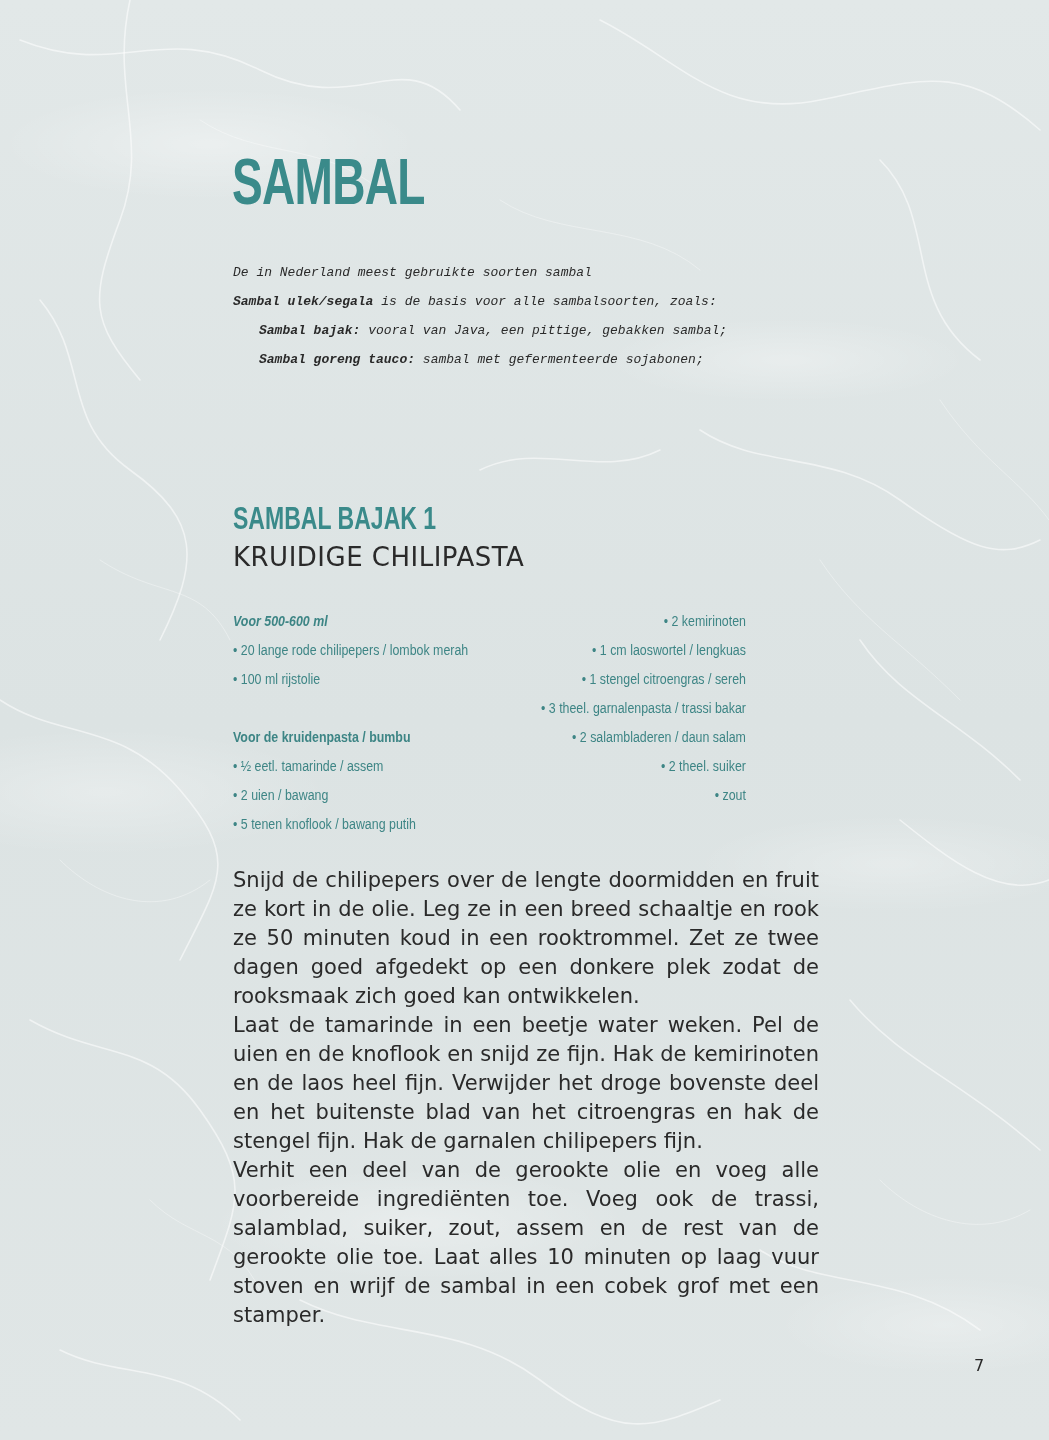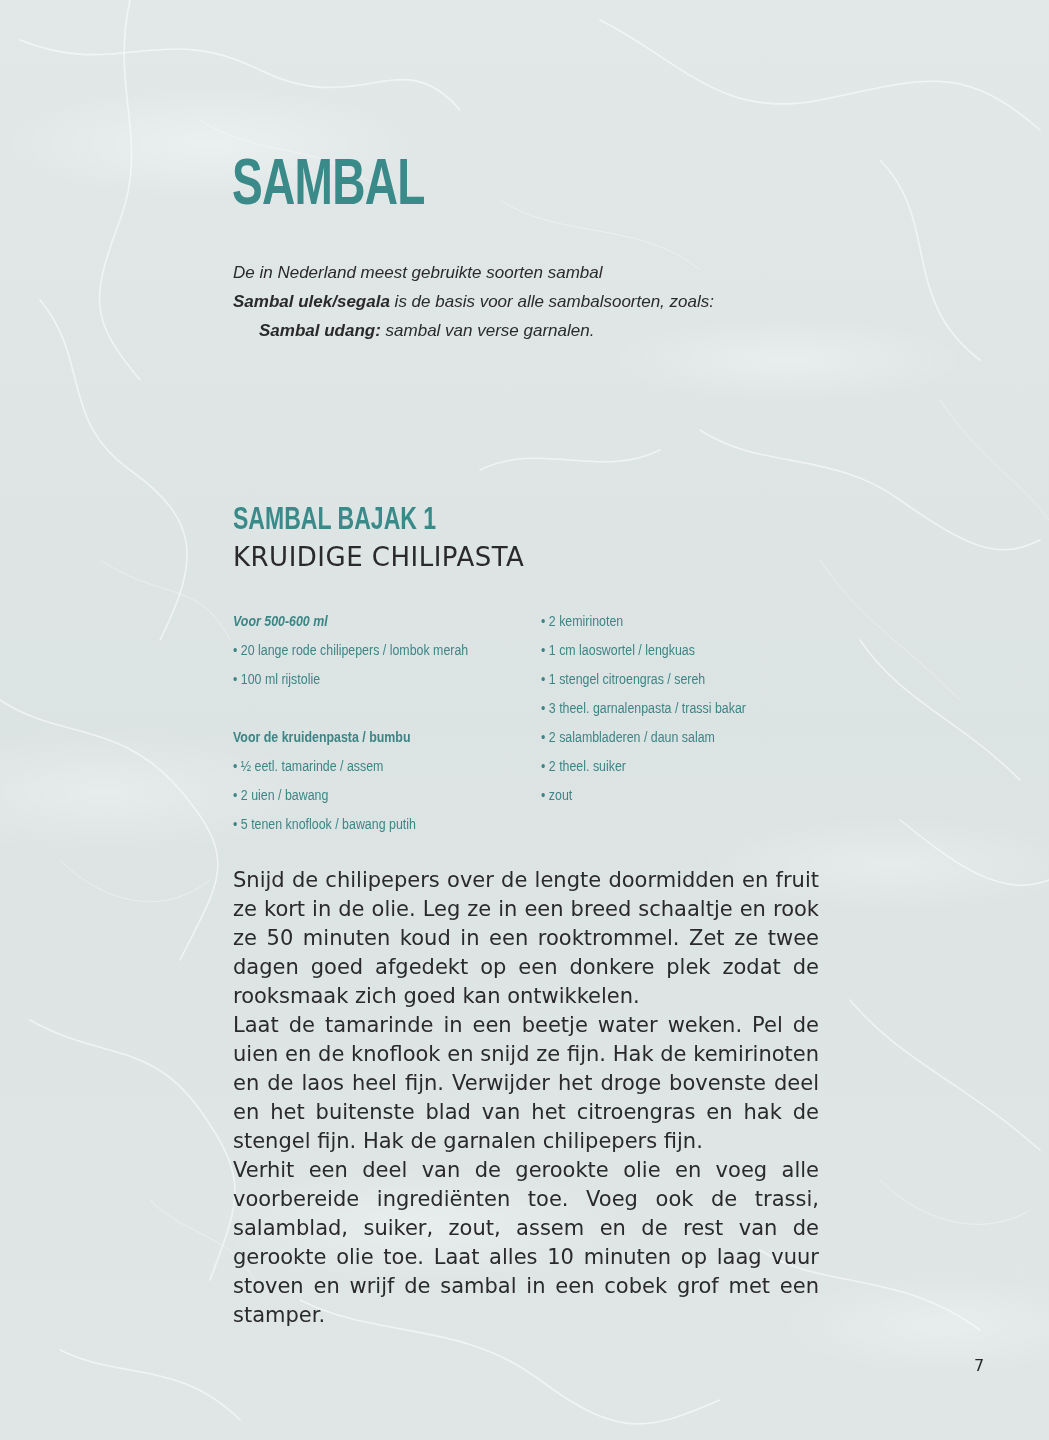--- a/index.html
+++ b/index.html
@@ -29,22 +29,22 @@
       letter-spacing: -1px;
       color: #3a8a8a;
       transform: scaleX(0.72);
       transform-origin: left top;
       line-height: 1;
       margin: 0;
     }
 
     .intro {
       position: absolute; left: 233px; top: 258px; width: 620px;
-      font-family: Liberation Sans, sans-serif;
-      font-size: 17px; font-style: italic;
+      font-family: Liberation Mono, monospace;
+      font-size: 13px; font-style: italic;
       color: #2a2a2a;
       margin: 0; padding: 0; list-style: none;
     }
     .intro .line { height: 29px; line-height: 29px; white-space: nowrap; }
     .intro .indent { padding-left: 26px; }
     .intro b { font-weight: bold; }
 
     .recipe-title {
       position: absolute; left: 233px; top: 502px;
       font-family: "Liberation Sans", sans-serif;
@@ -56,21 +56,21 @@
     .recipe-subtitle {
       position: absolute; left: 233px; top: 544px;
       font-family: "DejaVu Sans", sans-serif;
       font-size: 26px; color: #2a2a2a;
       letter-spacing: 0.5px;
       line-height: 1; margin: 0; white-space: nowrap;
     }
 
     .ingredients { position: absolute; top: 606px; margin: 0; padding: 0; list-style: none; }
     .ingredients.col1 { left: 233px; }
-    .ingredients.col2 { left: 541px; }
+    .ingredients.col2 { left: 541px; text-align: right; }
     .ingredients li {
       height: 29px; line-height: 29px;
       font-family: "Liberation Sans", sans-serif;
       font-size: 15.5px; color: #3d8585;
       transform: scaleX(0.80); transform-origin: left center;
       white-space: nowrap;
     }
     .ingredients li.group-title { font-weight: bold; }
     .ingredients li.group-title.italic { font-style: italic; font-weight: bold; }
     .ingredients li.spacer { height: 29px; }
@@ -125,21 +125,24 @@
 <div class="page">
 
   <h1 class="title">SAMBAL</h1>
 
   <div class="intro">
     <div class="line">De in Nederland meest gebruikte soorten sambal</div>
     <div class="line">
       <b>Sambal ulek/segala</b><span> is de basis voor alle sambalsoorten, zoals:</span>
     </div>
     <div class="line indent">
-      <b>Sambal udang:</b><span> sambal van verse garnalen.</span>
+      <b>Sambal bajak:</b><span> vooral van Java, een pittige, gebakken sambal;</span>
+    </div>
+    <div class="line indent">
+      <b>Sambal goreng tauco:</b><span> sambal met gefermenteerde sojabonen;</span>
     </div>
   </div>
 
   <h2 class="recipe-title">SAMBAL BAJAK 1</h2>
   <div class="recipe-subtitle">KRUIDIGE CHILIPASTA</div>
 
   <ul class="ingredients col1">
     <li class="group-title italic">Voor 500-600 ml</li>
     <li>• 20 lange rode chilipepers / lombok merah</li>
     <li>• 100 ml rijstolie</li>

